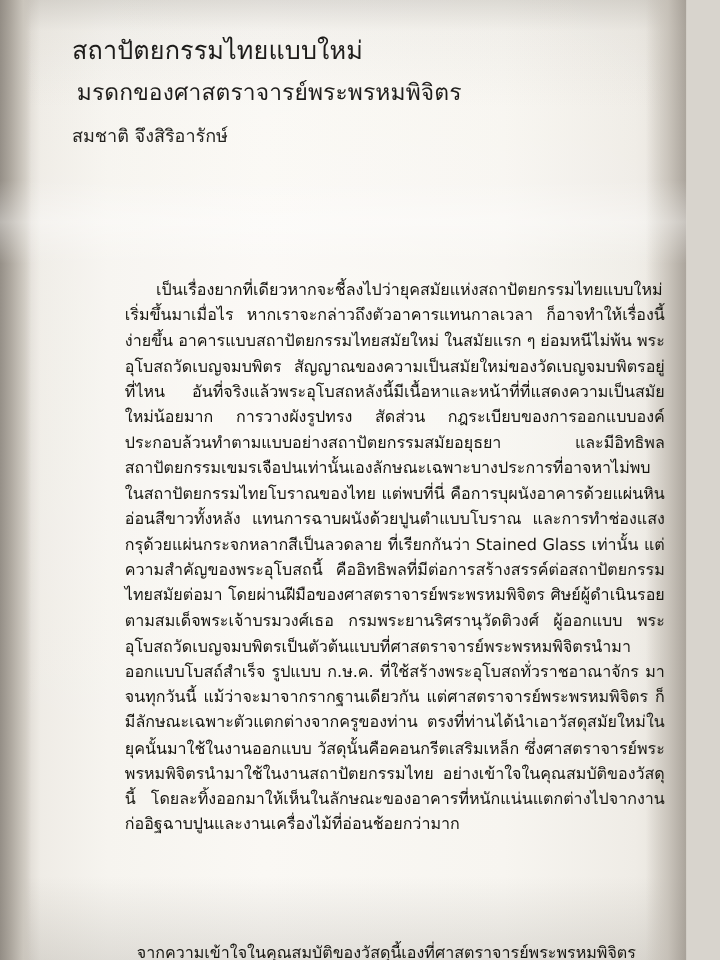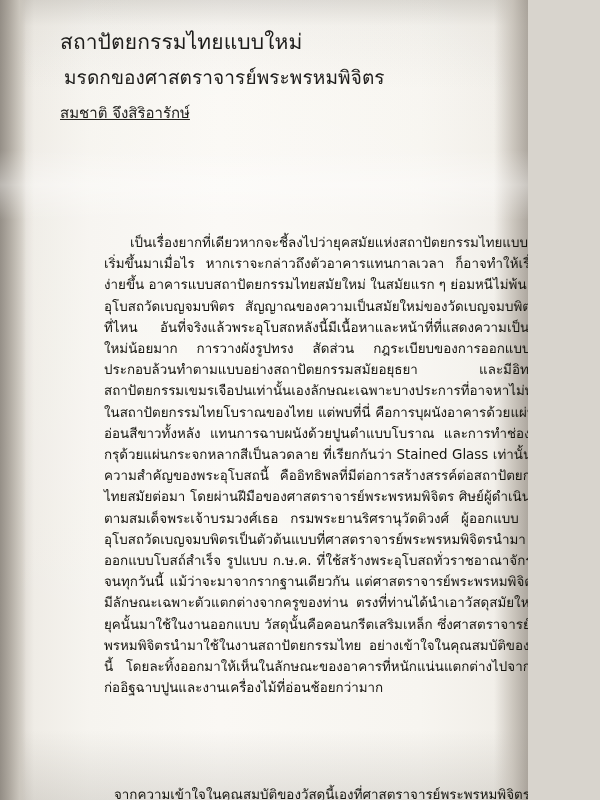--- a/index.html
+++ b/index.html
@@ -10,21 +10,21 @@
     width: 600px;
     height: 800px;
     overflow: hidden;
     background: #d8d4cd;
     font-family: "DejaVu Sans", "Liberation Sans", sans-serif;
   }
 
   
   #page {
     position: relative;
-    width: 528px;
+    width: 572px;
     height: 800px;
     background:
       linear-gradient(to right,
         #b9b3aa 0px,
         #cdc7bf 10px,
         #efece6 34px,
         #f6f4ef 90px,
         #faf8f4 220px,
         #f7f5f0 420px,
         #efece6 530px,
@@ -98,21 +98,20 @@
     font-weight: 400;
     margin: 0 0 12px 4px;
     letter-spacing: 0.1px;
   }
   .doc-author {
     font-size: 15px;
     line-height: 1.35;
     color: #242320;
     font-weight: 400;
     margin: 0;
-    text-decoration: underline;
   }
 
   .body-block {
     position: absolute;
     left: 104px;
     top: 232px;
     width: 450px;
   }
 
   .body-paragraph {

